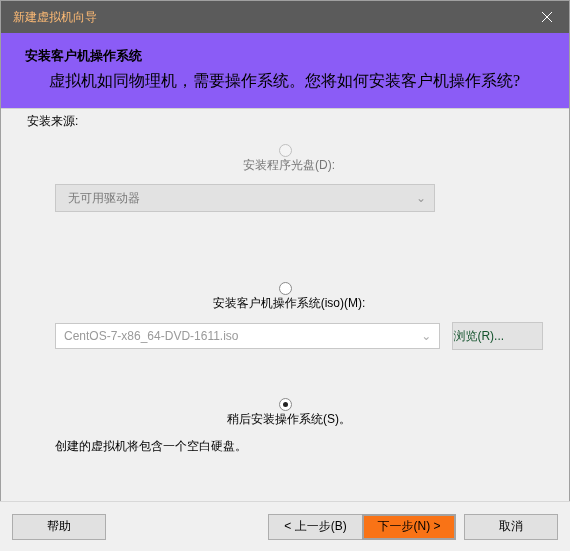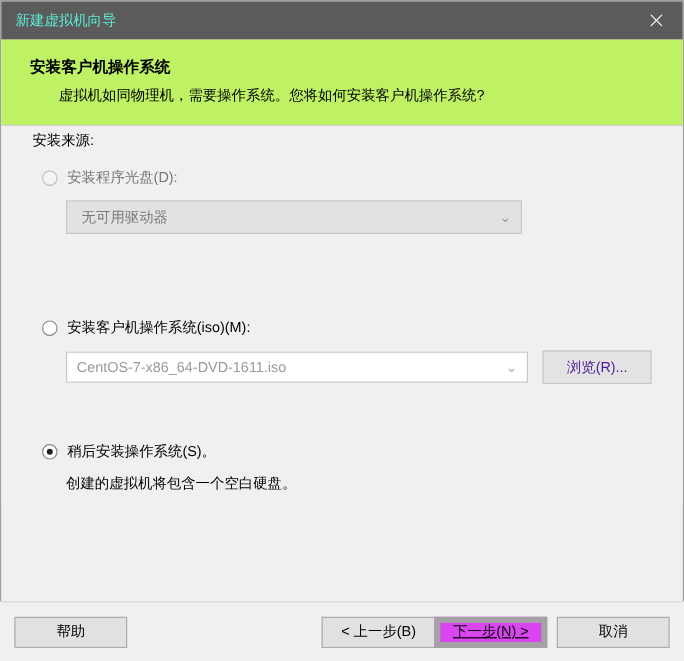--- a/index.html
+++ b/index.html
@@ -8,54 +8,55 @@
     font-family: "Microsoft YaHei", "Segoe UI", Tahoma, sans-serif;
     font-size: 12px;
     background: #f0f0f0;
     width: 570px;
     height: 551px;
     overflow: hidden;
     border: 1px solid #a0a0a0;
   }
   .titlebar {
     background: #5b5b5b;
-    color: #5eead4;
+    color: #fdba74;
     height: 32px;
     display: flex;
     align-items: center;
     justify-content: space-between;
     padding-left: 12px;
   }
   .titlebar .title { font-size: 12px; }
   .titlebar .close {
     width: 45px;
     height: 32px;
     display: flex;
     align-items: center;
     justify-content: center;
     cursor: default;
   }
   .titlebar .close svg { width: 10px; height: 10px; }
   .header {
-    background: #bef264;
+    background: #8b5cf6;
     border-bottom: 1px solid #d0d0d0;
     padding: 14px 24px 16px 24px;
   }
   .header .heading { font-weight: bold; font-size: 13px; margin-bottom: 6px; }
-  .header .subheading { font-size: 12px; padding-left: 24px; color: #000; }
+  .header .subheading { font-size: 16px; padding-left: 24px; color: #000; font-family: Liberation Serif, serif; }
   .content {
     padding: 4px 26px 10px 26px;
     color: #000;
     background: #f0f0f0;
   }
   .section-label { margin-bottom: 14px; }
   .option-row {
     display: flex;
     align-items: center;
     margin: 4px 0 10px 8px;
+    flex-direction: column;
   }
   .radio {
     width: 13px; height: 13px; border-radius: 50%;
     border: 1px solid #8a8a8a; margin-right: 8px;
     background: #fff; position: relative; flex-shrink: 0;
   }
   .radio.disabled { border-color: #bfbfbf; background: #f4f4f4; }
   .radio.checked::after {
     content: ""; position: absolute; width: 5px; height: 5px;
     background: #222; border-radius: 50%; top: 3px; left: 3px;
@@ -74,40 +75,40 @@
   .textfield {
     width: 416px; height: 26px;
     border: 1px solid #c8c8c8; background: #fff;
     color: #9a9a9a; padding: 0 8px; display: flex; align-items: center;
     justify-content: space-between;
   }
   .textfield .chev { color: #b0b0b0; }
   .browse-btn {
     width: 98px; height: 28px;
     background: #e3e3e3; border: 1px solid #c8c8c8;
-    display: flex; align-items: center; justify-content: center;
-    color: #4c1d95;
+    display: flex; align-items: center; 
+    color: #14532d;
   }
   .hint { margin-left: 28px; margin-top: 10px; color: #000; }
   .gap-lg { height: 66px; }
   .gap-md { height: 44px; }
   .footer {
     position: absolute; bottom: 0; left: 0; right: 0;
     height: 50px; border-top: 1px solid #d8d8d8;
     background: #f0f0f0;
     display: flex; align-items: center; justify-content: space-between;
     padding: 16px 12px;
   }
   .btn {
     height: 26px; min-width: 94px;
     background: #e1e1e1; border: 1px solid #adadad;
     display: inline-flex; align-items: center; justify-content: center;
     font-size: 12px; padding: 0 10px;
   }
-  .btn.primary { border: 5px solid #a3a3a3; background: #d946ef; text-decoration: underline; }
+  .btn.primary { border: 2px solid #a3a3a3; background: #f97316; }
   .footer-right { display: flex; gap: 8px; }
   .footer-right .btn-group { display: flex; }
   .footer-right .btn-group .btn:first-child { border-right: none; text-align: center; }
 </style>
 </head>
 <body>
 
 <div class="titlebar">
   <span class="title">新建虚拟机向导</span>
   <div class="close">

